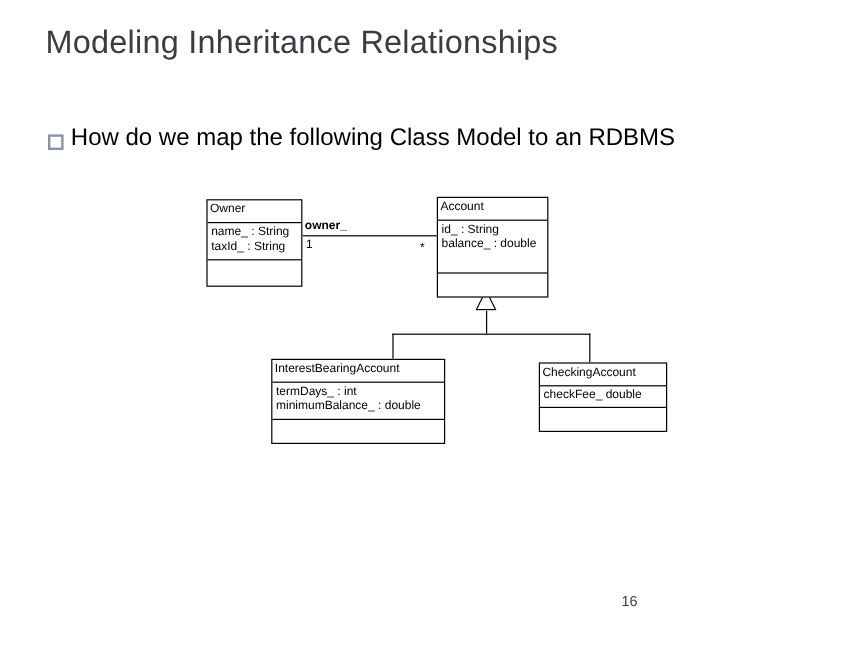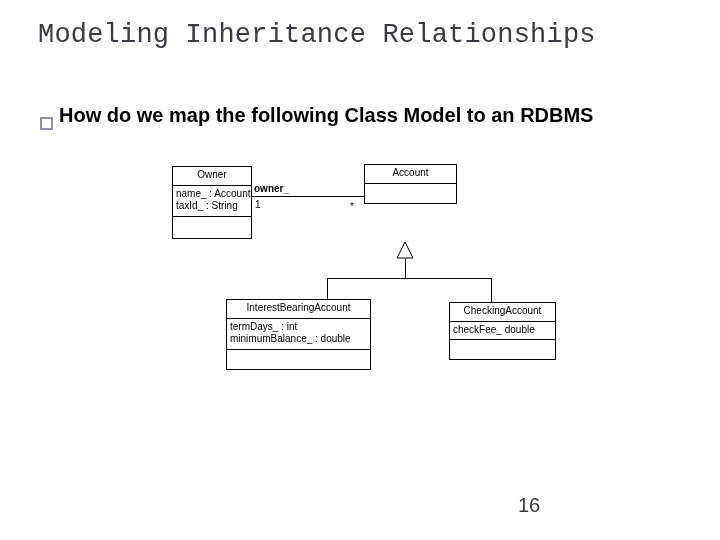--- a/index.html
+++ b/index.html
@@ -19,32 +19,30 @@
   
   .slide-title {
     position: absolute;
     left: 38px;
     top: 18px;
     font-size: 27px;
     line-height: 34px;
     color: #3b3b45;
     letter-spacing: 0.2px;
     white-space: nowrap;
-    font-family: Liberation Mono, monospace;
   }
 
   
   .bullet-row {
     position: absolute;
     left: 40px;
     top: 100px;
     width: 610px;
     display: flex;
-    align-items: flex-end;
-    font-weight: bold;
+    align-items: center;
   }
   .bullet-glyph {
     width: 13px;
     height: 13px;
     border: 2px solid #8b93a8;
     background: #ffffff;
     flex: 0 0 auto;
     margin-top: 7px;
     margin-right: 6px;
     box-sizing: border-box;
@@ -65,21 +63,21 @@
   }
   .uml-class {
     position: absolute;
     border: 1px solid #000000;
     background: #ffffff;
     box-sizing: border-box;
     font-size: 10px;
     line-height: 12.5px;
   }
   .uml-name {
-    text-align: center;
+    text-align: left;
     border-bottom: 1px solid #000000;
     padding: 2px 2px 3px 2px;
     font-size: 10px;
     white-space: nowrap;
   }
   .uml-attrs {
     border-bottom: 1px solid #000000;
     padding: 2px 3px 3px 3px;
   }
   .uml-attrs div {
@@ -139,21 +137,21 @@
   }
   #role-owner      { left: 254px; top: 183px; font-weight: bold; }
   #mult-one        { left: 255px; top: 199px; }
   #mult-many       { left: 350px; top: 201px; }
 
   
   .page-number {
     position: absolute;
     left: 518px;
     top: 494px;
-    font-size: 20px;
+    font-size: 12px;
     color: #3b3b45;
   }
 </style>
 </head>
 <body>
 
 <div class="slide-title">Modeling Inheritance Relationships</div>
 
 <div class="bullet-row">
   <span class="bullet-glyph"></span>
@@ -173,28 +171,32 @@
   </svg>
 
   <div class="line-v" id="gen-trunk"></div>
   <div class="line-h" id="gen-crossbar"></div>
   <div class="line-v" id="gen-drop-left"></div>
   <div class="line-v" id="gen-drop-right"></div>
 
   <div class="uml-class" id="class-owner">
     <div class="uml-name">Owner</div>
     <div class="uml-attrs">
-      <div>name_ : Account</div>
+      <div>name_ : String</div>
       <div>taxId_ : String</div>
     </div>
     <div class="uml-ops"></div>
   </div>
 
   <div class="uml-class" id="class-account">
     <div class="uml-name">Account</div>
+    <div class="uml-attrs">
+      <div>id_ : String</div>
+      <div>balance_ : double</div>
+    </div>
     <div class="uml-ops"></div>
   </div>
 
   <div class="uml-class" id="class-ibaccount">
     <div class="uml-name">InterestBearingAccount</div>
     <div class="uml-attrs">
       <div>termDays_ : int</div>
       <div>minimumBalance_ : double</div>
     </div>
     <div class="uml-ops"></div>

